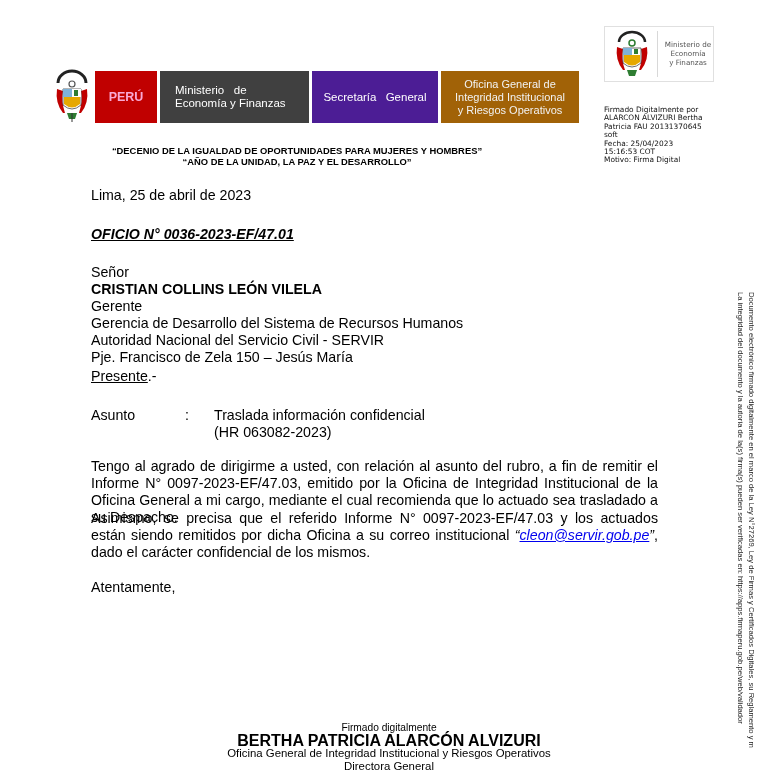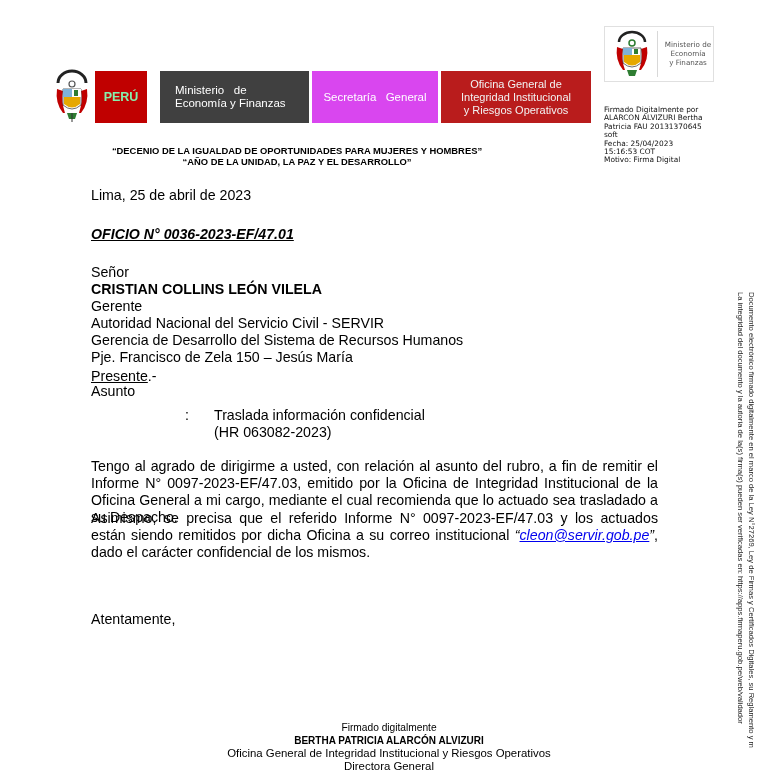--- a/index.html
+++ b/index.html
@@ -6,55 +6,55 @@
   body {
     width: 761px; height: 772px; background: #ffffff; position: relative; overflow: hidden;
     font-family: "Liberation Sans", sans-serif; color: #000;
   }
   .abs { position: absolute; }
   .crest { position: absolute; }
   .hdr-block {
     position: absolute; top: 71px; height: 52px; display: flex; align-items: center;
     font-size: 11.5px; line-height: 13px; box-sizing: border-box;
   }
-  #blk-peru { left: 95px; width: 52px; background: #c00000; color: #86efac; font-weight: bold; font-size: 12.5px; justify-content: center; }
+  #blk-peru { left: 95px; width: 62px; background: #c00000; color: #f9a8d4; font-weight: bold; font-size: 12.5px; justify-content: center; }
   #blk-mef { left: 160px; width: 149px; background: #404040; color: #fff; padding-left: 15px; }
-  #blk-sg { left: 312px; width: 126px; background: #d946ef; color: #fff; justify-content: center; word-spacing: 6px; }
-  #blk-og { left: 441px; width: 150px; background: #b91c1c; color: #f2f2f2; justify-content: center; text-align: center; font-size: 11px; line-height: 13px; }
+  #blk-sg { left: 312px; width: 126px; background: #4c1d95; color: #fff; justify-content: center; word-spacing: 6px; }
+  #blk-og { left: 441px; width: 138px; background: #a16207; color: #f2f2f2; justify-content: center; text-align: center; font-size: 11px; line-height: 13px; }
 
   #mef-logo-box {
     position: absolute; left: 604px; top: 26px; width: 110px; height: 56px; border: 1px solid #e0e0e0; box-sizing: border-box; background: #fff;
   }
   #mef-logo-divider { position: absolute; left: 52px; top: 4px; width: 1px; height: 46px; background: #d8d8d8; }
   #mef-logo-text { position: absolute; left: 56px; top: 13px; width: 54px; text-align: center; font-family: "DejaVu Sans", sans-serif; font-size: 7.2px; line-height: 9px; color: #555; }
 
   #sign-stamp { position: absolute; left: 604px; top: 106px; font-family: "DejaVu Sans", sans-serif; font-size: 7.4px; line-height: 8.4px; color: #111; }
 
   #decenio { position: absolute; left: 0; width: 606px; top: 145px; text-align: center; font-weight: bold; font-size: 9.4px; line-height: 11px; }
   #decenio div { position: relative; left: -6px; }
 
   .body-text { font-size: 14.2px; line-height: 17px; }
   #date { left: 91px; top: 187px; }
   #oficio { left: 91px; top: 226px; font-weight: bold; text-decoration: underline; font-style: italic; }
   #addressee { left: 91px; top: 264px; }
   #addressee .name { font-weight: bold; }
   #addressee .presente { text-decoration: underline; }
-  #asunto-label { left: 91px; top: 383px; }
+  #asunto-label { left: 91px; top: 407px; }
   #asunto-colon { left: 185px; top: 407px; }
   #asunto-text { left: 214px; top: 407px; }
 
   .para { position: absolute; left: 91px; width: 567px; text-align: justify; font-size: 14.2px; line-height: 17px; }
   #para1 { top: 458px; }
   #para2 { top: 510px; }
   #para2 a { color: #0000ee; font-style: italic; text-decoration: underline; }
-  #closing { left: 91px; top: 611px; }
+  #closing { left: 91px; top: 579px; }
 
   #signature { position: absolute; left: 164px; width: 450px; top: 679px; text-align: center; margin-top: 43px; }
   #signature .sm { font-size: 10.2px; line-height: 12px; }
-  #signature .bold { font-size: 10px; line-height: 13px; font-weight: bold; }
+  #signature .bold { font-size: 16px; line-height: 13px; font-weight: bold; }
   #signature .norm { font-size: 11.4px; line-height: 13px; }
 
   #vertical-note {
     position: absolute; left: 735px; top: 292px; width: 490px;
     transform-origin: 0 0; transform: rotate(90deg) translateY(-100%);
     font-family: "Liberation Sans", sans-serif; font-size: 7.6px; line-height: 11px; color: #222; white-space: nowrap;
   }
 </style>
 </head>
 <body>
@@ -132,22 +132,22 @@
   <div>“AÑO DE LA UNIDAD, LA PAZ Y EL DESARROLLO”</div>
 </div>
 
 <div class="abs body-text" id="date">Lima, 25 de abril de 2023</div>
 <div class="abs body-text" id="oficio">OFICIO N° 0036-2023-EF/47.01</div>
 
 <div class="abs body-text" id="addressee">
   <div>Señor</div>
   <div class="name">CRISTIAN COLLINS LEÓN VILELA</div>
   <div>Gerente</div>
+  <div>Gerencia de Desarrollo del Sistema de Recursos Humanos</div>
   <div>Autoridad Nacional del Servicio Civil - SERVIR</div>
-  <div>Gerencia de Desarrollo del Sistema de Recursos Humanos</div>
   <div>Pje. Francisco de Zela 150 – Jesús María</div>
   <div style="margin-top:2px;"><span class="presente">Presente</span><span>.-</span></div>
 </div>
 
 <div class="abs body-text" id="asunto-label">Asunto</div>
 <div class="abs body-text" id="asunto-colon">:</div>
 <div class="abs body-text" id="asunto-text">
   <div>Traslada información confidencial</div>
   <div>(HR 063082-2023)</div>
 </div>

